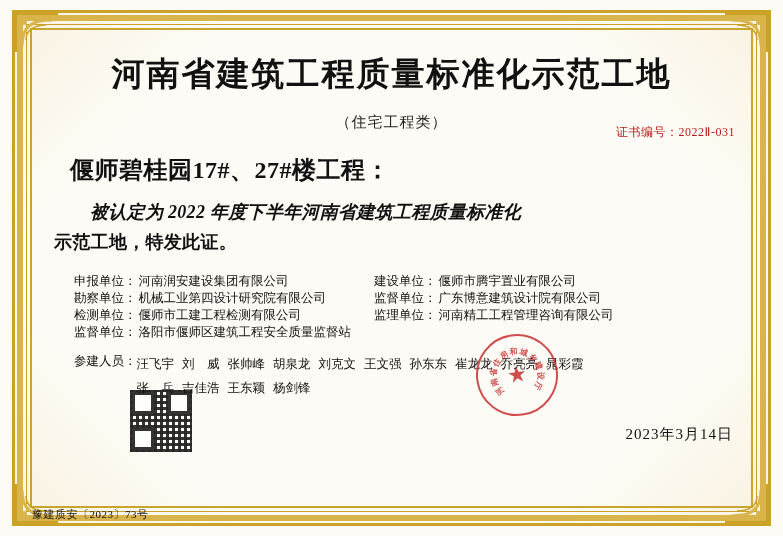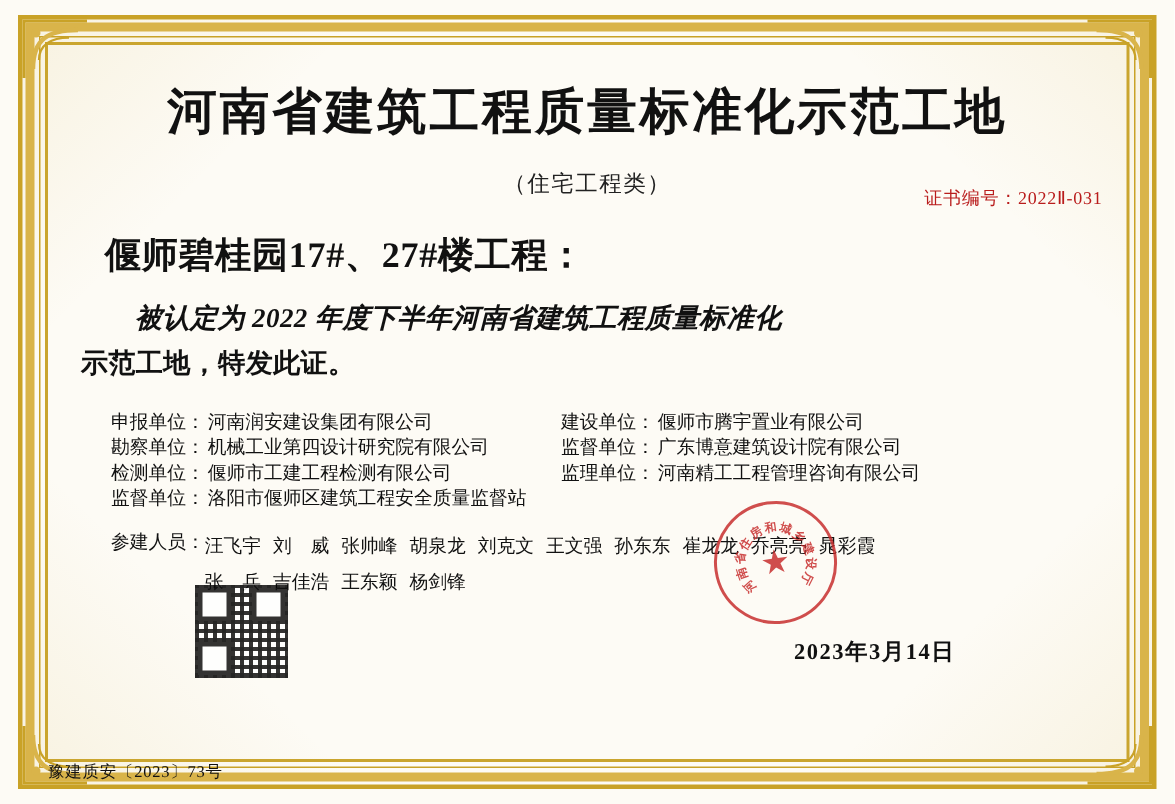--- a/index.html
+++ b/index.html
@@ -165,21 +165,22 @@
     text-align: center;
     font-size: 15px;
     color: #111;
     font-weight: bold;
     letter-spacing: 1px;
     width: 300px;
   }
   .footer .date {
     margin-top: 10px;
     font-size: 15px;
-    font-weight: bold;
+    font-weight: normal;
+    text-align: right;
   }
 
   .seal {
     position: absolute;
     right: 185px;
     bottom: 84px;
     width: 78px;
     height: 78px;
     border: 2.5px solid #c62828;
     border-radius: 50%;

